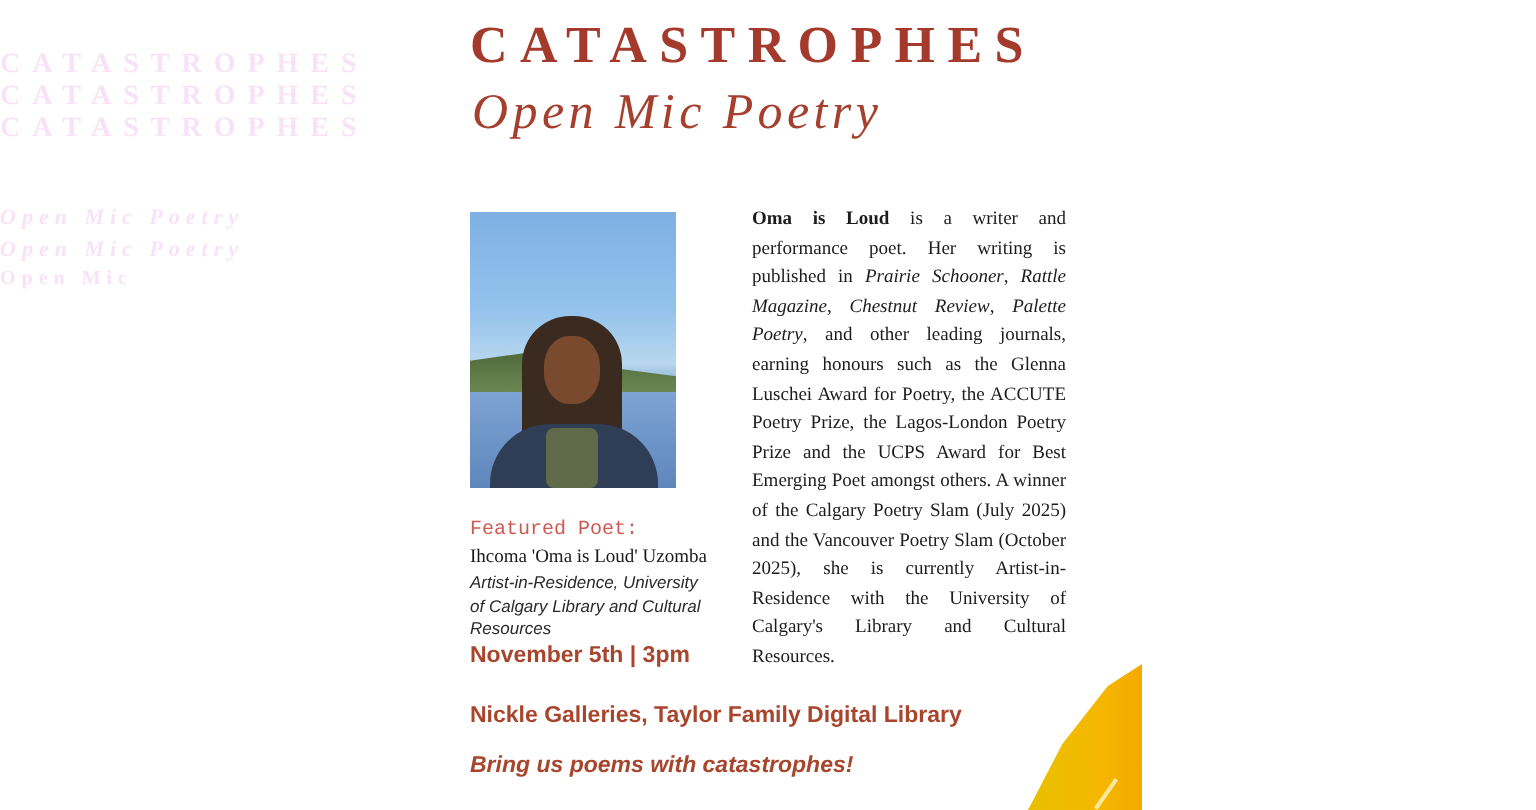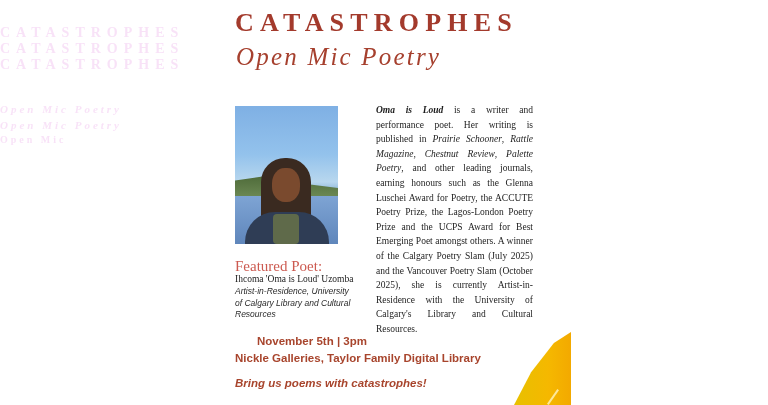--- a/index.html
+++ b/index.html
@@ -59,48 +59,48 @@
     position:absolute; left:10px; top:106px; width:84px; height:40px;
     background:#2f3d55; border-radius:30px 30px 0 0;
   }
   .photo .shirt {
     position:absolute; left:38px; top:108px; width:26px; height:30px;
     background:#5f6a4a; border-radius:4px;
   }
 
   .featured-label {
     position:absolute; left:235px; top:259px;
-    font-family:Liberation Serif, serif; font-size:15px;
+    font-family:Liberation Mono, monospace; font-size:10px;
     color:#cc5a50; line-height:14px;
   }
   .poet-name {
     position:absolute; left:235px; top:273px;
     font-family:"Liberation Serif", serif; font-weight:normal;
     font-size:9.5px; color:#1a1a1a; line-height:12px; white-space:nowrap;
   }
   .poet-role {
     position:absolute; left:235px; top:286px; width:118px;
     font-family:Liberation Sans, sans-serif; font-style:italic;
     font-size:8.5px; color:#2a2a2a; line-height:11.5px;
   }
 
   .bio {
     position:absolute; left:376px; top:103px; width:157px;
     font-family:"Liberation Serif", serif; font-size:9.5px;
     color:#1c1c1c; line-height:14.6px; text-align:justify;
   }
-  .bio b { font-weight:bold;font-style:italic; }
+  .bio b { font-weight:bold; }
   .bio i { font-style:italic;font-family:Liberation Serif, serif; }
 
   .event-date, .event-venue {
     position:absolute; left:235px;
     font-family:"Liberation Sans", sans-serif; font-weight:bold;
     font-size:11.5px; color:#a8452d; line-height:14px; white-space:nowrap;
   }
-  .event-date { top:334px;margin-left:22px; }
+  .event-date { top:321px; }
   .event-venue { top:351px;text-align:right; }
   .tagline {
     position:absolute; left:235px; top:376px;
     font-family:"Liberation Sans", sans-serif; font-weight:bold; font-style:italic;
     font-size:11.5px; color:#a8452d; line-height:14px; white-space:nowrap;text-align:right;
   }
 
   .accent-shape {
     position:absolute; left:514px; top:332px; width:57px; height:73px;
     background:linear-gradient(90deg,#e8c000 0%,#f5b800 60%,#f3a900 100%);

